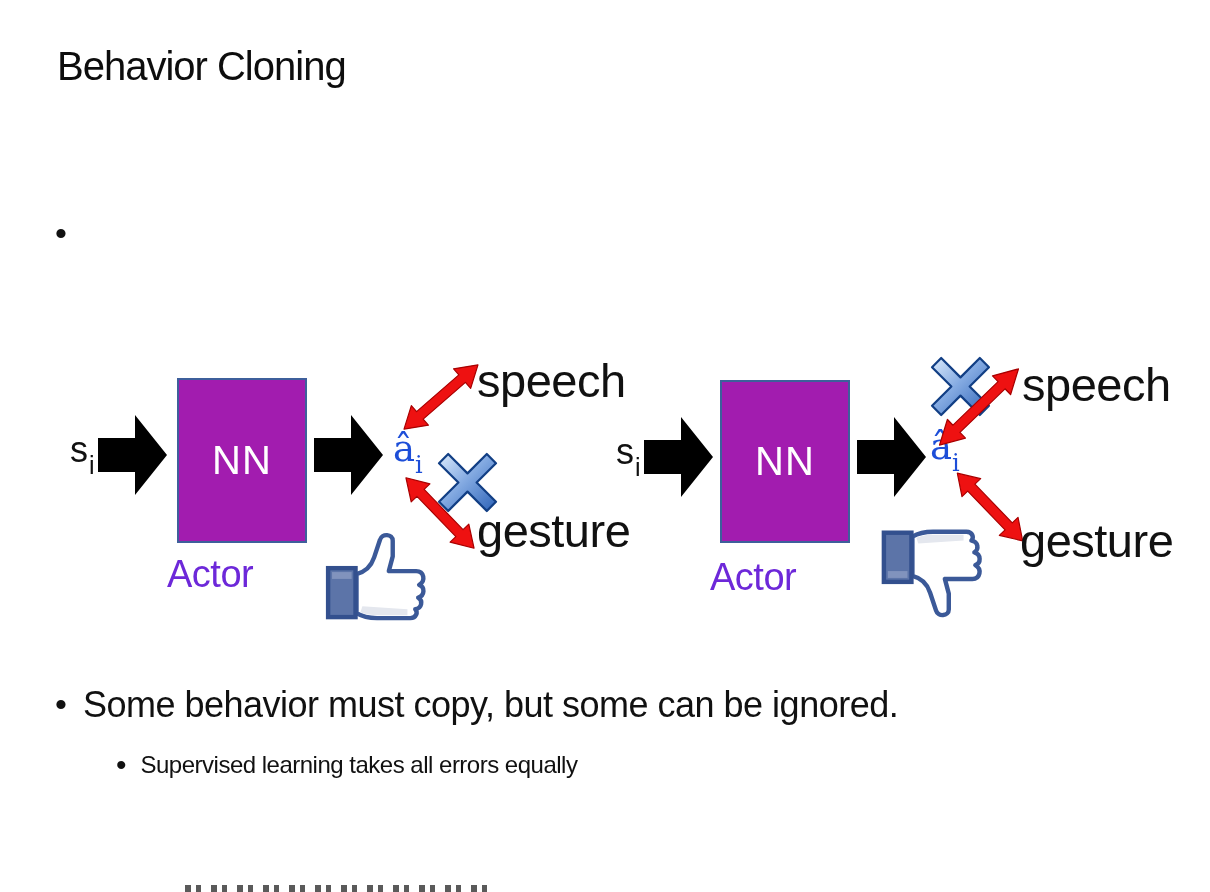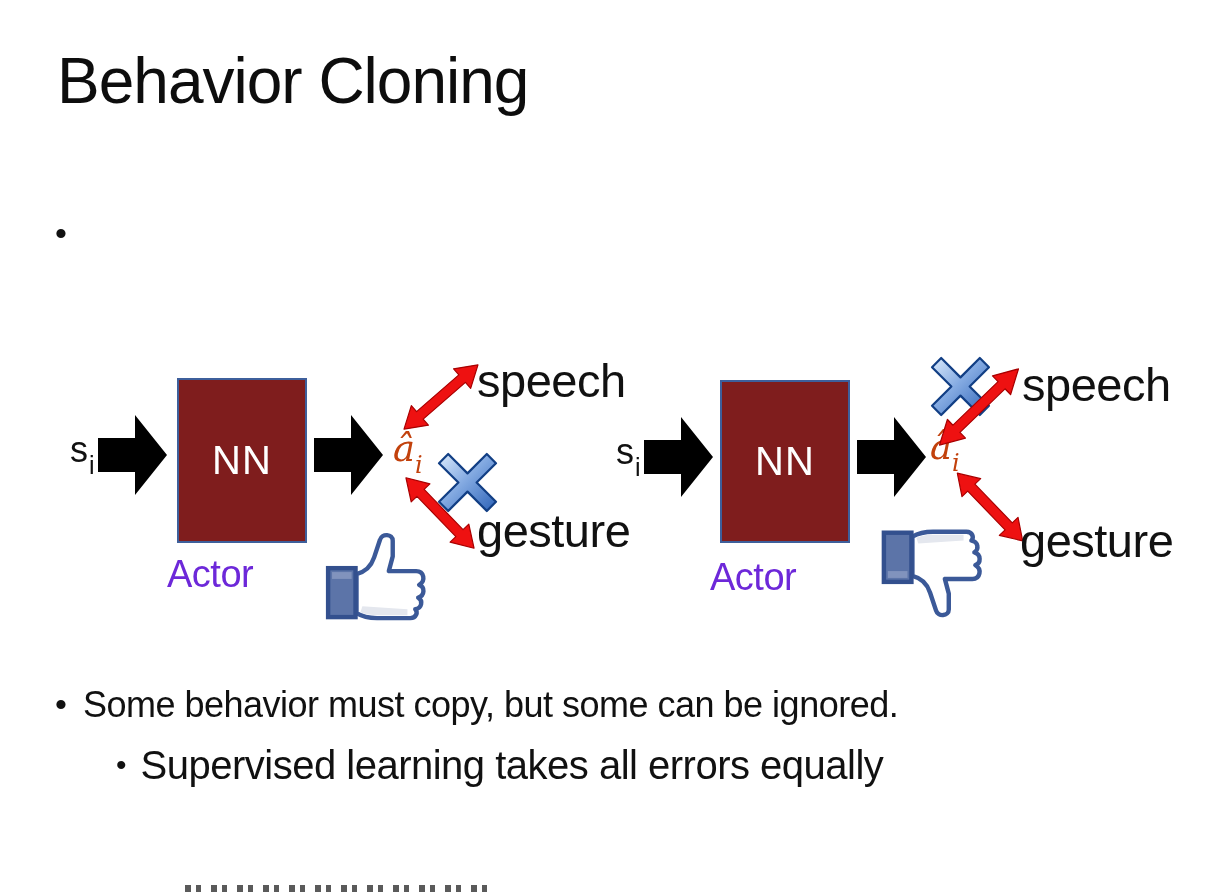--- a/index.html
+++ b/index.html
@@ -7,36 +7,36 @@
     position:relative;
     width:1210px;height:892px;
     background:#ffffff;
     overflow:hidden;
     font-family:"Liberation Sans", sans-serif;
     color:#111;
   }
   .abs{position:absolute;}
   .title{
     left:57px;top:44px;
-    font-size:64px;font-weight:300;
+    font-size:40px;font-weight:300;
     letter-spacing:-1px;color:#0d0d0d;
     white-space:nowrap;
   }
   .bullet-row{display:flex;align-items:flex-start;}
   .bchar{font-size:34px;line-height:52px;margin-right:16px;color:#111;}
   .bchar.sub{font-size:30px;line-height:50px;margin-right:14px;}
   .btext{font-size:36px;line-height:53px;letter-spacing:-0.5px;color:#111;}
-  .btext.sub{font-size:40px;line-height:50px;}
+  .btext.sub{font-size:24px;line-height:50px;}
   .dlabel{font-size:47px;letter-spacing:-0.5px;color:#111;white-space:nowrap;}
   .io-label{font-size:36px;color:#111;white-space:nowrap;margin-left:28px;}
   .io-label sub{font-size:25px;position:relative;top:4px;left:1px;}
-  .ahat{font-family:"DejaVu Serif", serif;font-style:italic;font-size:37px;color:#c2410c;white-space:nowrap;}
+  .ahat{font-family:"DejaVu Serif", serif;font-size:37px;color:#1d4ed8;white-space:nowrap;}
   .ahat sub{font-size:24px;position:relative;top:4px;}
   .nn-box{
-    background:#7f1d1d;
+    background:#a21caf;
     border:2px solid #3E5F9B;
     box-sizing:border-box;
     display:flex;align-items:center;justify-content:center;
   }
   .nn-box .nn-text{color:#ffffff;font-size:40px;letter-spacing:1px;}
   .actor-label{font-size:38px;letter-spacing:-0.5px;color:#6d28d9;}
   .artifact{
     background:repeating-linear-gradient(90deg,#3d3d3d 0 6px,transparent 6px 11px,#3d3d3d 11px 16px,transparent 16px 26px);
     opacity:0.85;
   }

